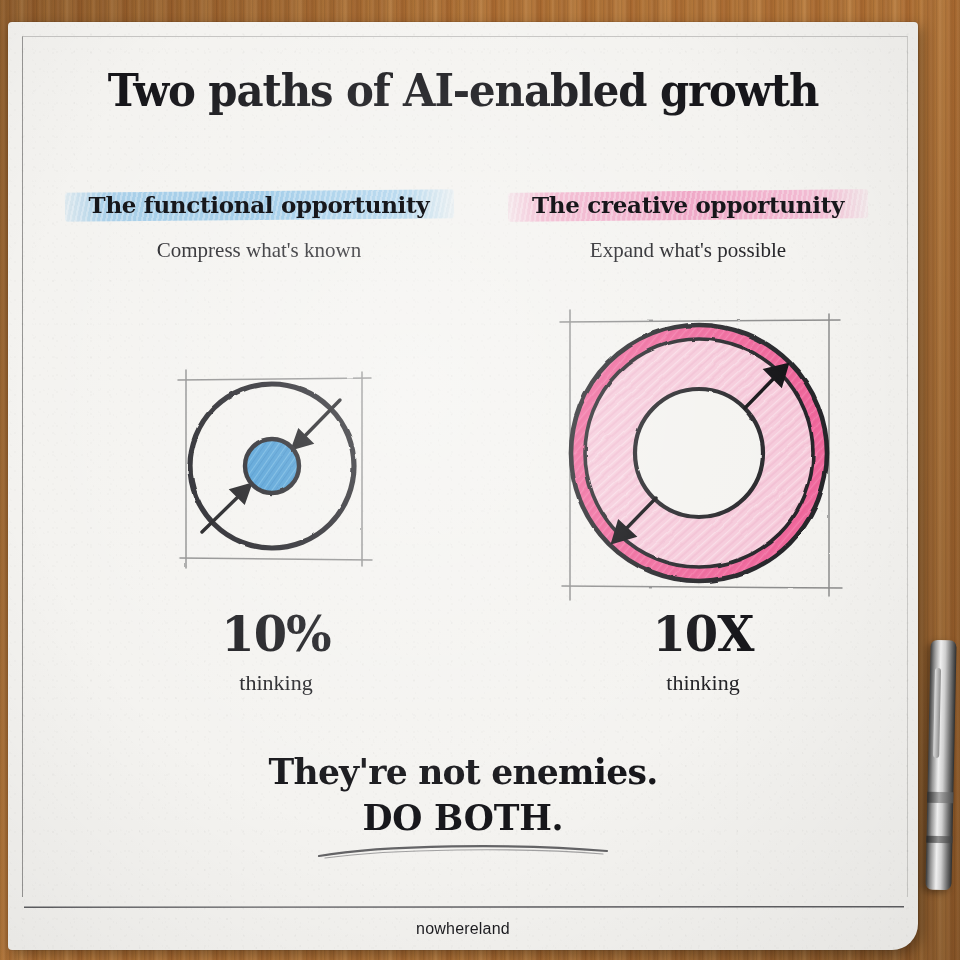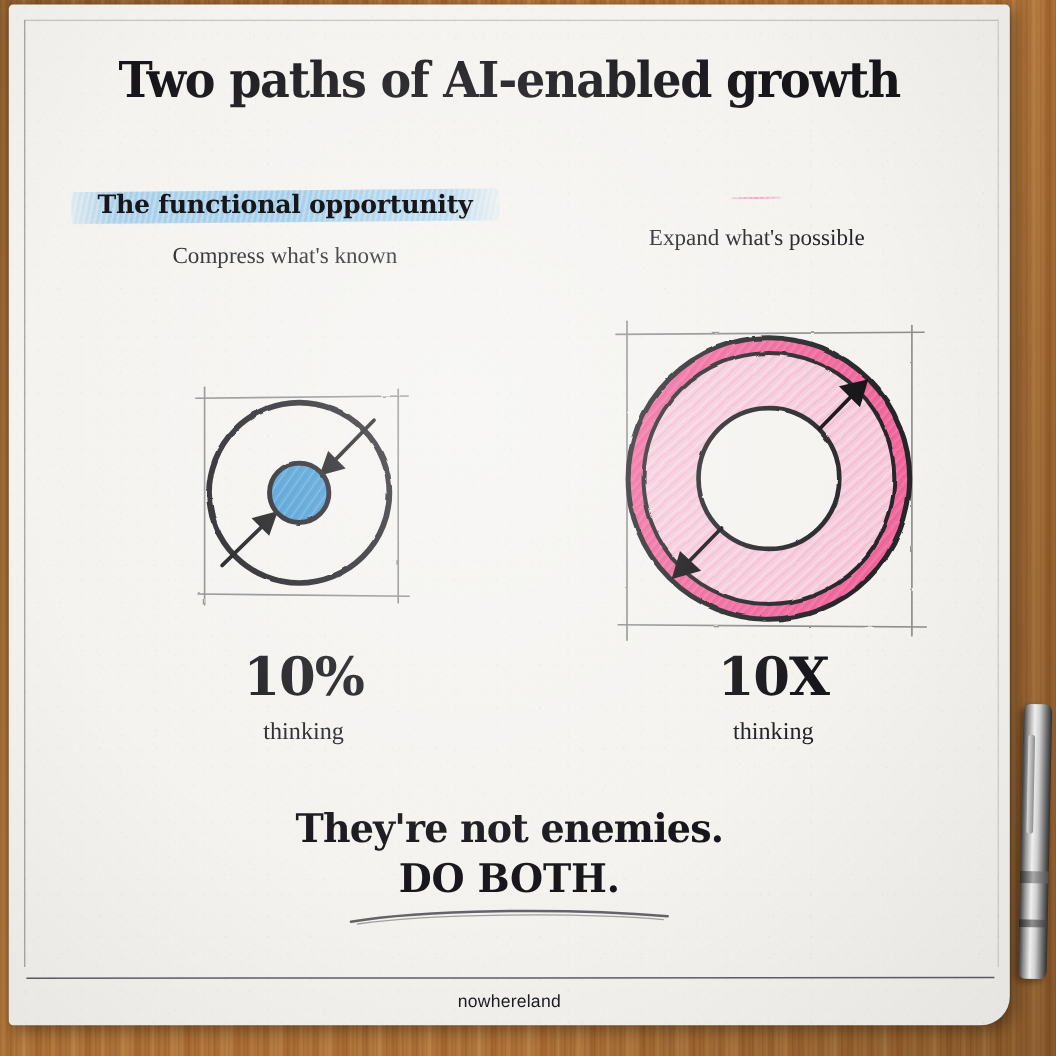--- a/index.html
+++ b/index.html
@@ -82,21 +82,21 @@
     left: 0; right: 0;
     top: 196px;
     height: 7px;
     background: linear-gradient(90deg, #2a2a2a, #8f8f8f 45%, #3a3a3a);
   }
 
   
   .card {
     position: absolute;
     left: 8px;
-    top: 4px;
+    top: 22px;
     width: 910px;
     height: 928px;
     background: #f4f3f0;
     border-radius: 4px 4px 26px 4px;
     box-shadow: 4px 5px 14px rgba(0,0,0,0.32), 0 0 0 1px rgba(0,0,0,0.06);
     overflow: hidden;
   }
   .paper-grain {
     position: absolute;
     inset: 0;
@@ -307,20 +307,21 @@
         <div class="hl-wrap">
           <span class="hl-mark blue"></span>
           <span class="col-head">The functional opportunity</span>
         </div>
         <div class="col-sub">Compress what's known</div>
       </div>
 
       <div class="col right">
         <div class="hl-wrap">
           <span class="hl-mark pink"></span>
+          <span class="col-head">The creative opportunity</span>
         </div>
         <div class="col-sub">Expand what's possible</div>
       </div>
 
       <div class="diagram left">
         <svg width="216" height="216" viewBox="0 0 216 216">
           <defs>
             <filter id="rough1" x="-25%" y="-25%" width="150%" height="150%">
               <feTurbulence type="fractalNoise" baseFrequency="0.05" numOctaves="3" seed="7" result="n"></feTurbulence>
               <feDisplacementMap in="SourceGraphic" in2="n" scale="2.6" xChannelSelector="R" yChannelSelector="G"></feDisplacementMap>

